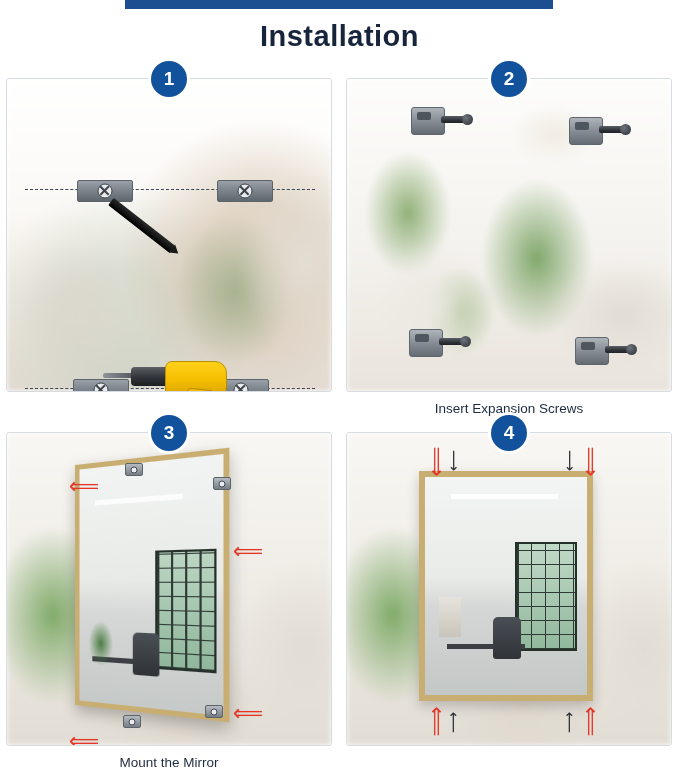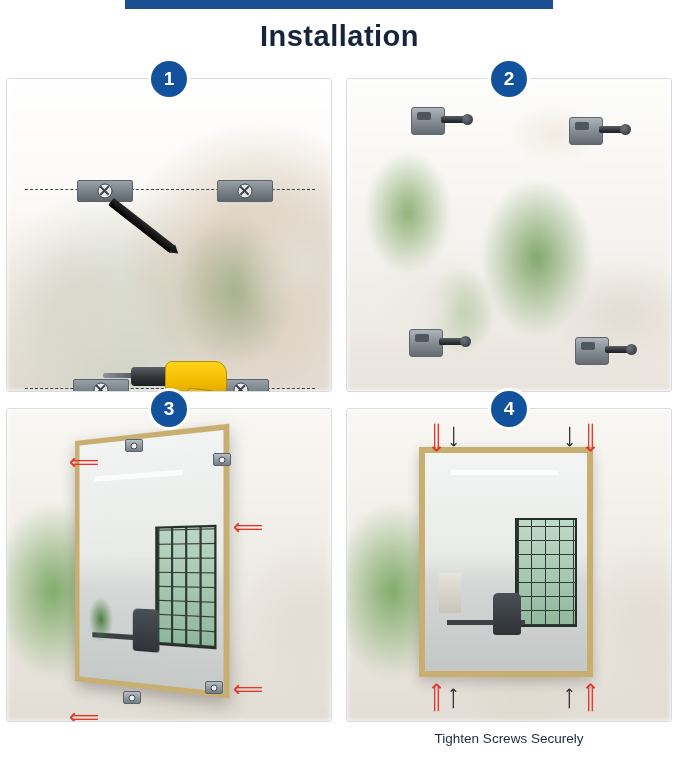--- a/index.html
+++ b/index.html
@@ -444,20 +444,21 @@
             </div>
           <div class="shaft"></div>
         </div>
         <div class="anchor" style="left:228px; top:258px;">
           <div class="block">
               <div class="notch"></div>
             </div>
           <div class="shaft"></div>
         </div>
       </div>
+      <div class="caption">Insert Expansion Screws</div>
     </div>
 
     <div class="step">
       <div class="badge">3</div>
       <div class="panel">
         <div class="bg34">
           <div class="g1"></div>
             <div class="g2"></div>
             <div class="g3"></div>
         </div>
@@ -476,20 +477,21 @@
         <div class="clip" style="left:118px; top:30px;"></div>
         <div class="clip" style="left:206px; top:44px;"></div>
         <div class="clip" style="left:116px; top:282px;"></div>
         <div class="clip" style="left:198px; top:272px;"></div>
 
         <div class="ar" style="left:62px; top:43px;">⟸</div>
         <div class="ar" style="left:226px; top:108px;">⟸</div>
         <div class="ar" style="left:226px; top:270px;">⟸</div>
         <div class="ar" style="left:62px; top:298px;">⟸</div>
       </div>
+      <div class="caption">Mount the Mirror</div>
     </div>
 
     <div class="step">
       <div class="badge">4</div>
       <div class="panel">
         <div class="bg34">
           <div class="g1"></div>
             <div class="g2"></div>
             <div class="g3"></div>
         </div>
@@ -508,17 +510,16 @@
         <div class="ar" style="left:74px; top:18px; transform: rotate(90deg);">⟹</div>
         <div class="thin-ar" style="left:96px; top:20px; transform: rotate(90deg);">⟶</div>
         <div class="thin-ar" style="left:212px; top:20px; transform: rotate(90deg);">⟶</div>
         <div class="ar" style="left:228px; top:18px; transform: rotate(90deg);">⟹</div>
 
         <div class="ar" style="left:74px; top:278px; transform: rotate(-90deg);">⟹</div>
         <div class="thin-ar" style="left:96px; top:282px; transform: rotate(-90deg);">⟶</div>
         <div class="thin-ar" style="left:212px; top:282px; transform: rotate(-90deg);">⟶</div>
         <div class="ar" style="left:228px; top:278px; transform: rotate(-90deg);">⟹</div>
       </div>
-      <div class="caption">Tighten Screws Securely</div>
     </div>
 
   </div>
 </div>
 
 </body></html>

